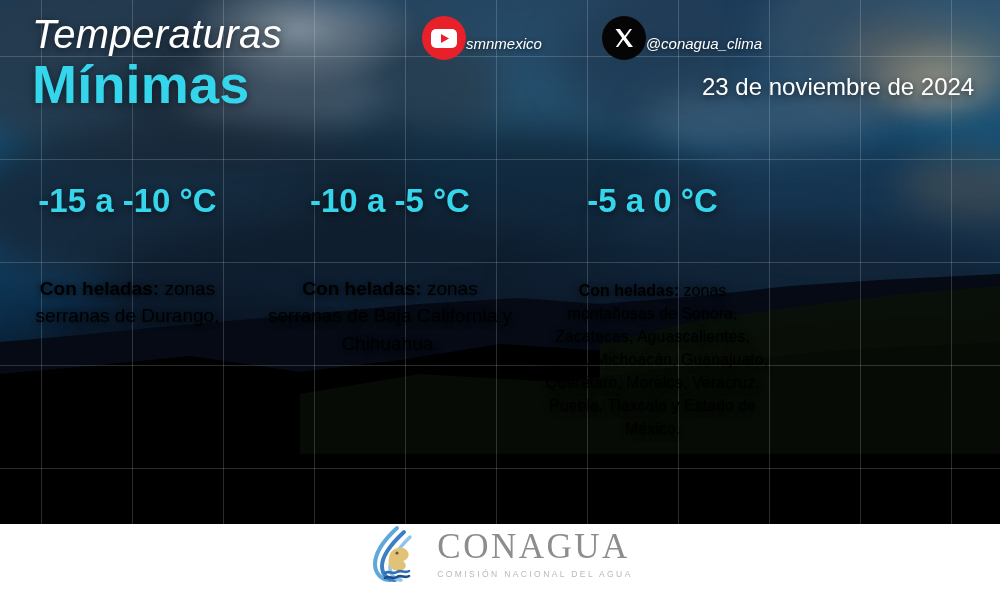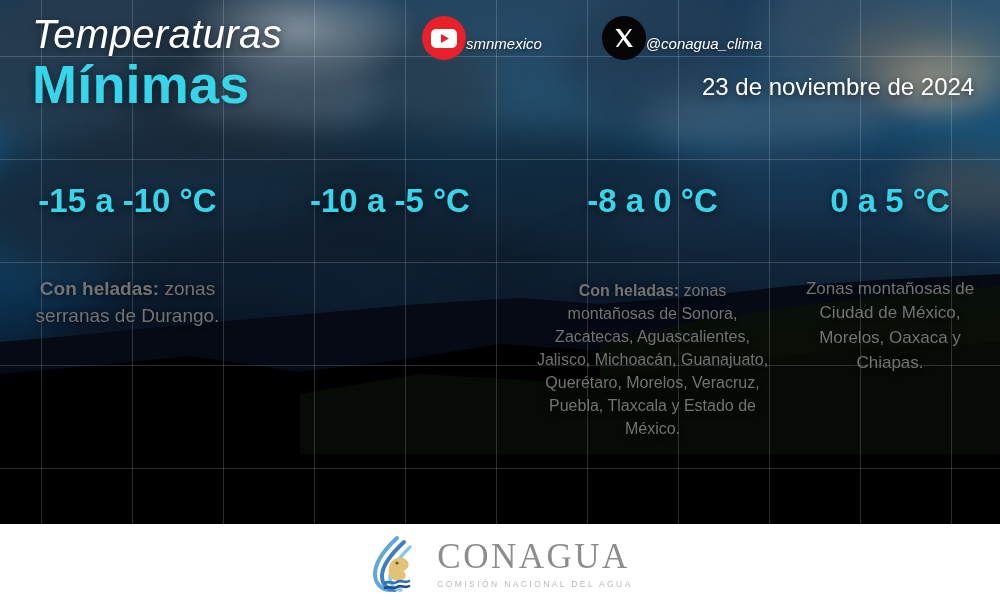--- a/index.html
+++ b/index.html
@@ -118,33 +118,33 @@
   .col-1 { width:270px; }
   .col-2 { width:255px; }
   .col-3 { width:220px; }
 
   .range {
     font-size:33px; font-weight:bold; color:#35d6ec; text-align:center;
     line-height:1.05; white-space:nowrap;
     text-shadow:0 2px 7px rgba(0,0,0,.6);
   }
   .desc {
-    margin-top:0; text-align:center; color:#737373;
+    margin-top:0; text-align:center; color:#000000;
     text-shadow:0 1px 6px rgba(0,0,0,.75);
   }
   .desc b { font-weight:bold; }
   .d0 { font-size:19px; line-height:1.45; padding-top:56px; }
   .d1 { font-size:19px; line-height:1.45; padding-top:56px; }
   .d2 { font-size:16px; line-height:1.44; padding-top:60px; }
   .d3 { font-size:17px; line-height:1.46; padding-top:58px; }
 
   
   .footer {
     position:absolute; left:0; top:524px; width:1000px; height:80px;
-    background:#ffffff; display:flex; align-items:center; justify-content:center;
+    background:#ffffff; display:flex; align-items:flex-start; justify-content:center;
   }
   .logo { display:flex; align-items:center; gap:14px; }
   .logo-mark { width:56px; height:60px; }
   .logo-mark svg { display:block; }
   .logo-text { display:flex; flex-direction:column; justify-content:center; }
   .logo-name {
     font-family:"Liberation Serif", serif;
     font-size:35px; color:#8d8d8d; letter-spacing:2.5px; line-height:1;
   }
   .logo-sub {
@@ -225,31 +225,28 @@
 
   <div class="columns">
 
     <div class="col col-0">
       <div class="range">-15 a -10 °C</div>
       <div class="desc d0"><b>Con heladas:</b><span> zonas serranas de Durango.</span></div>
     </div>
 
     <div class="col col-1">
       <div class="range">-10 a -5 °C</div>
+      <div class="desc d1"><b>Con heladas:</b><span> zonas serranas de Baja California y Chihuahua.</span></div>
     </div>
 
     <div class="col col-2">
-      <div class="range">-8 a 0 °C</div>
+      <div class="range">-5 a 0 °C</div>
       <div class="desc d2"><b>Con heladas:</b><span> zonas montañosas de Sonora, Zacatecas, Aguascalientes, Jalisco, Michoacán, Guanajuato, Querétaro, Morelos, Veracruz, Puebla, Tlaxcala y Estado de México.</span></div>
     </div>
 
-    <div class="col col-3">
-      <div class="range">0 a 5 °C</div>
-      <div class="desc d3"><b></b><span>Zonas montañosas de Ciudad de México, Morelos, Oaxaca y Chiapas.</span></div>
-    </div>
 
   </div>
 
   <div class="footer">
     <div class="logo">
       <span class="logo-mark">
         <svg width="56" height="60" viewBox="0 0 56 60">
           <path d="M30 4 C16 17, 8 30, 8 40 C8 50, 15 56, 23 56" fill="none" stroke="#5fa8dc" stroke-width="4" stroke-linecap="round"></path>
           <path d="M37 8 C23 21, 15 33, 15 42 C15 51, 21 56, 28 56" fill="none" stroke="#3d7fc1" stroke-width="4" stroke-linecap="round"></path>
           <path d="M43 13 C31 25, 23 35, 23 43 C23 51, 28 56, 34 56" fill="none" stroke="#8fc6e8" stroke-width="3.5" stroke-linecap="round"></path>

